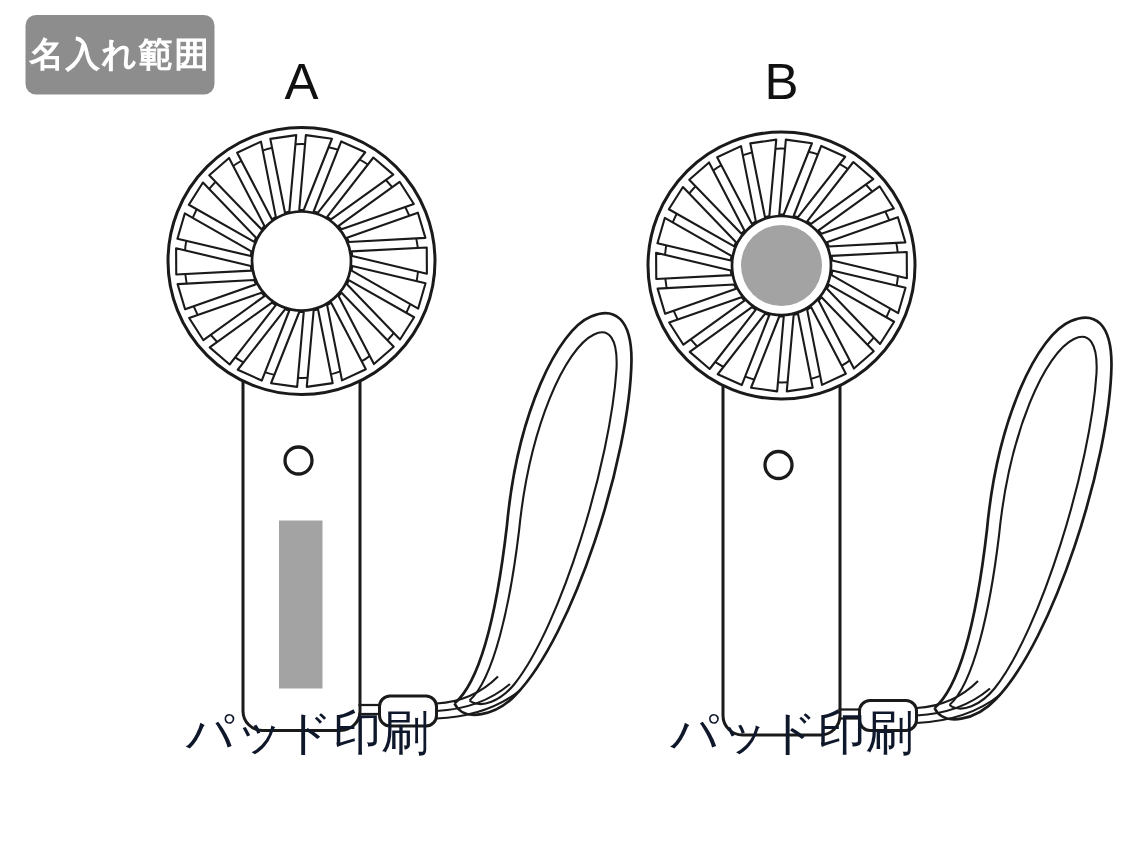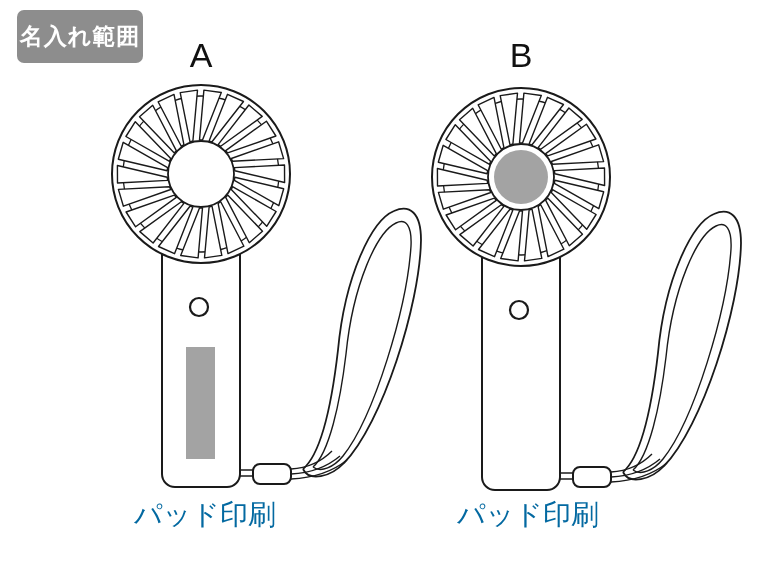--- a/index.html
+++ b/index.html
@@ -8,22 +8,22 @@
   .stage{position:absolute;inset:0;width:760px;height:570px;background:#ffffff;}
   .badge{position:absolute;left:17px;top:10px;width:126px;height:53px;
          border-radius:7px;display:flex;align-items:center;justify-content:center;
          font-size:23px;font-weight:bold;letter-spacing:1px;
          font-family:"Liberation Sans","DejaVu Sans",sans-serif;}
   .variant-label{position:absolute;top:36px;width:84px;text-align:center;
          font-size:34px;color:#111;font-weight:400;
          font-family:"Liberation Sans","DejaVu Sans",sans-serif;}
   .variant-label.a{left:159px;}
   .variant-label.b{left:479px;}
-  .caption{position:absolute;top:500px;width:200px;text-align:center;color:#0369a1;
-         font-family:"Liberation Serif","DejaVu Serif",serif;font-size:28px;line-height:30px;}
+  .caption{position:absolute;top:473px;width:200px;text-align:center;color:#0f172a;
+         font-family:"Liberation Serif","DejaVu Serif",serif;font-size:32px;line-height:30px;}
   .caption.a{left:105px;}
   .caption.b{left:428px;}
   svg.lineart{position:absolute;left:0;top:0;}
 </style>
 </head>
 <body>
 
 <div class="stage">
 
   <svg class="lineart" width="760" height="570" viewBox="0 0 760 570">

